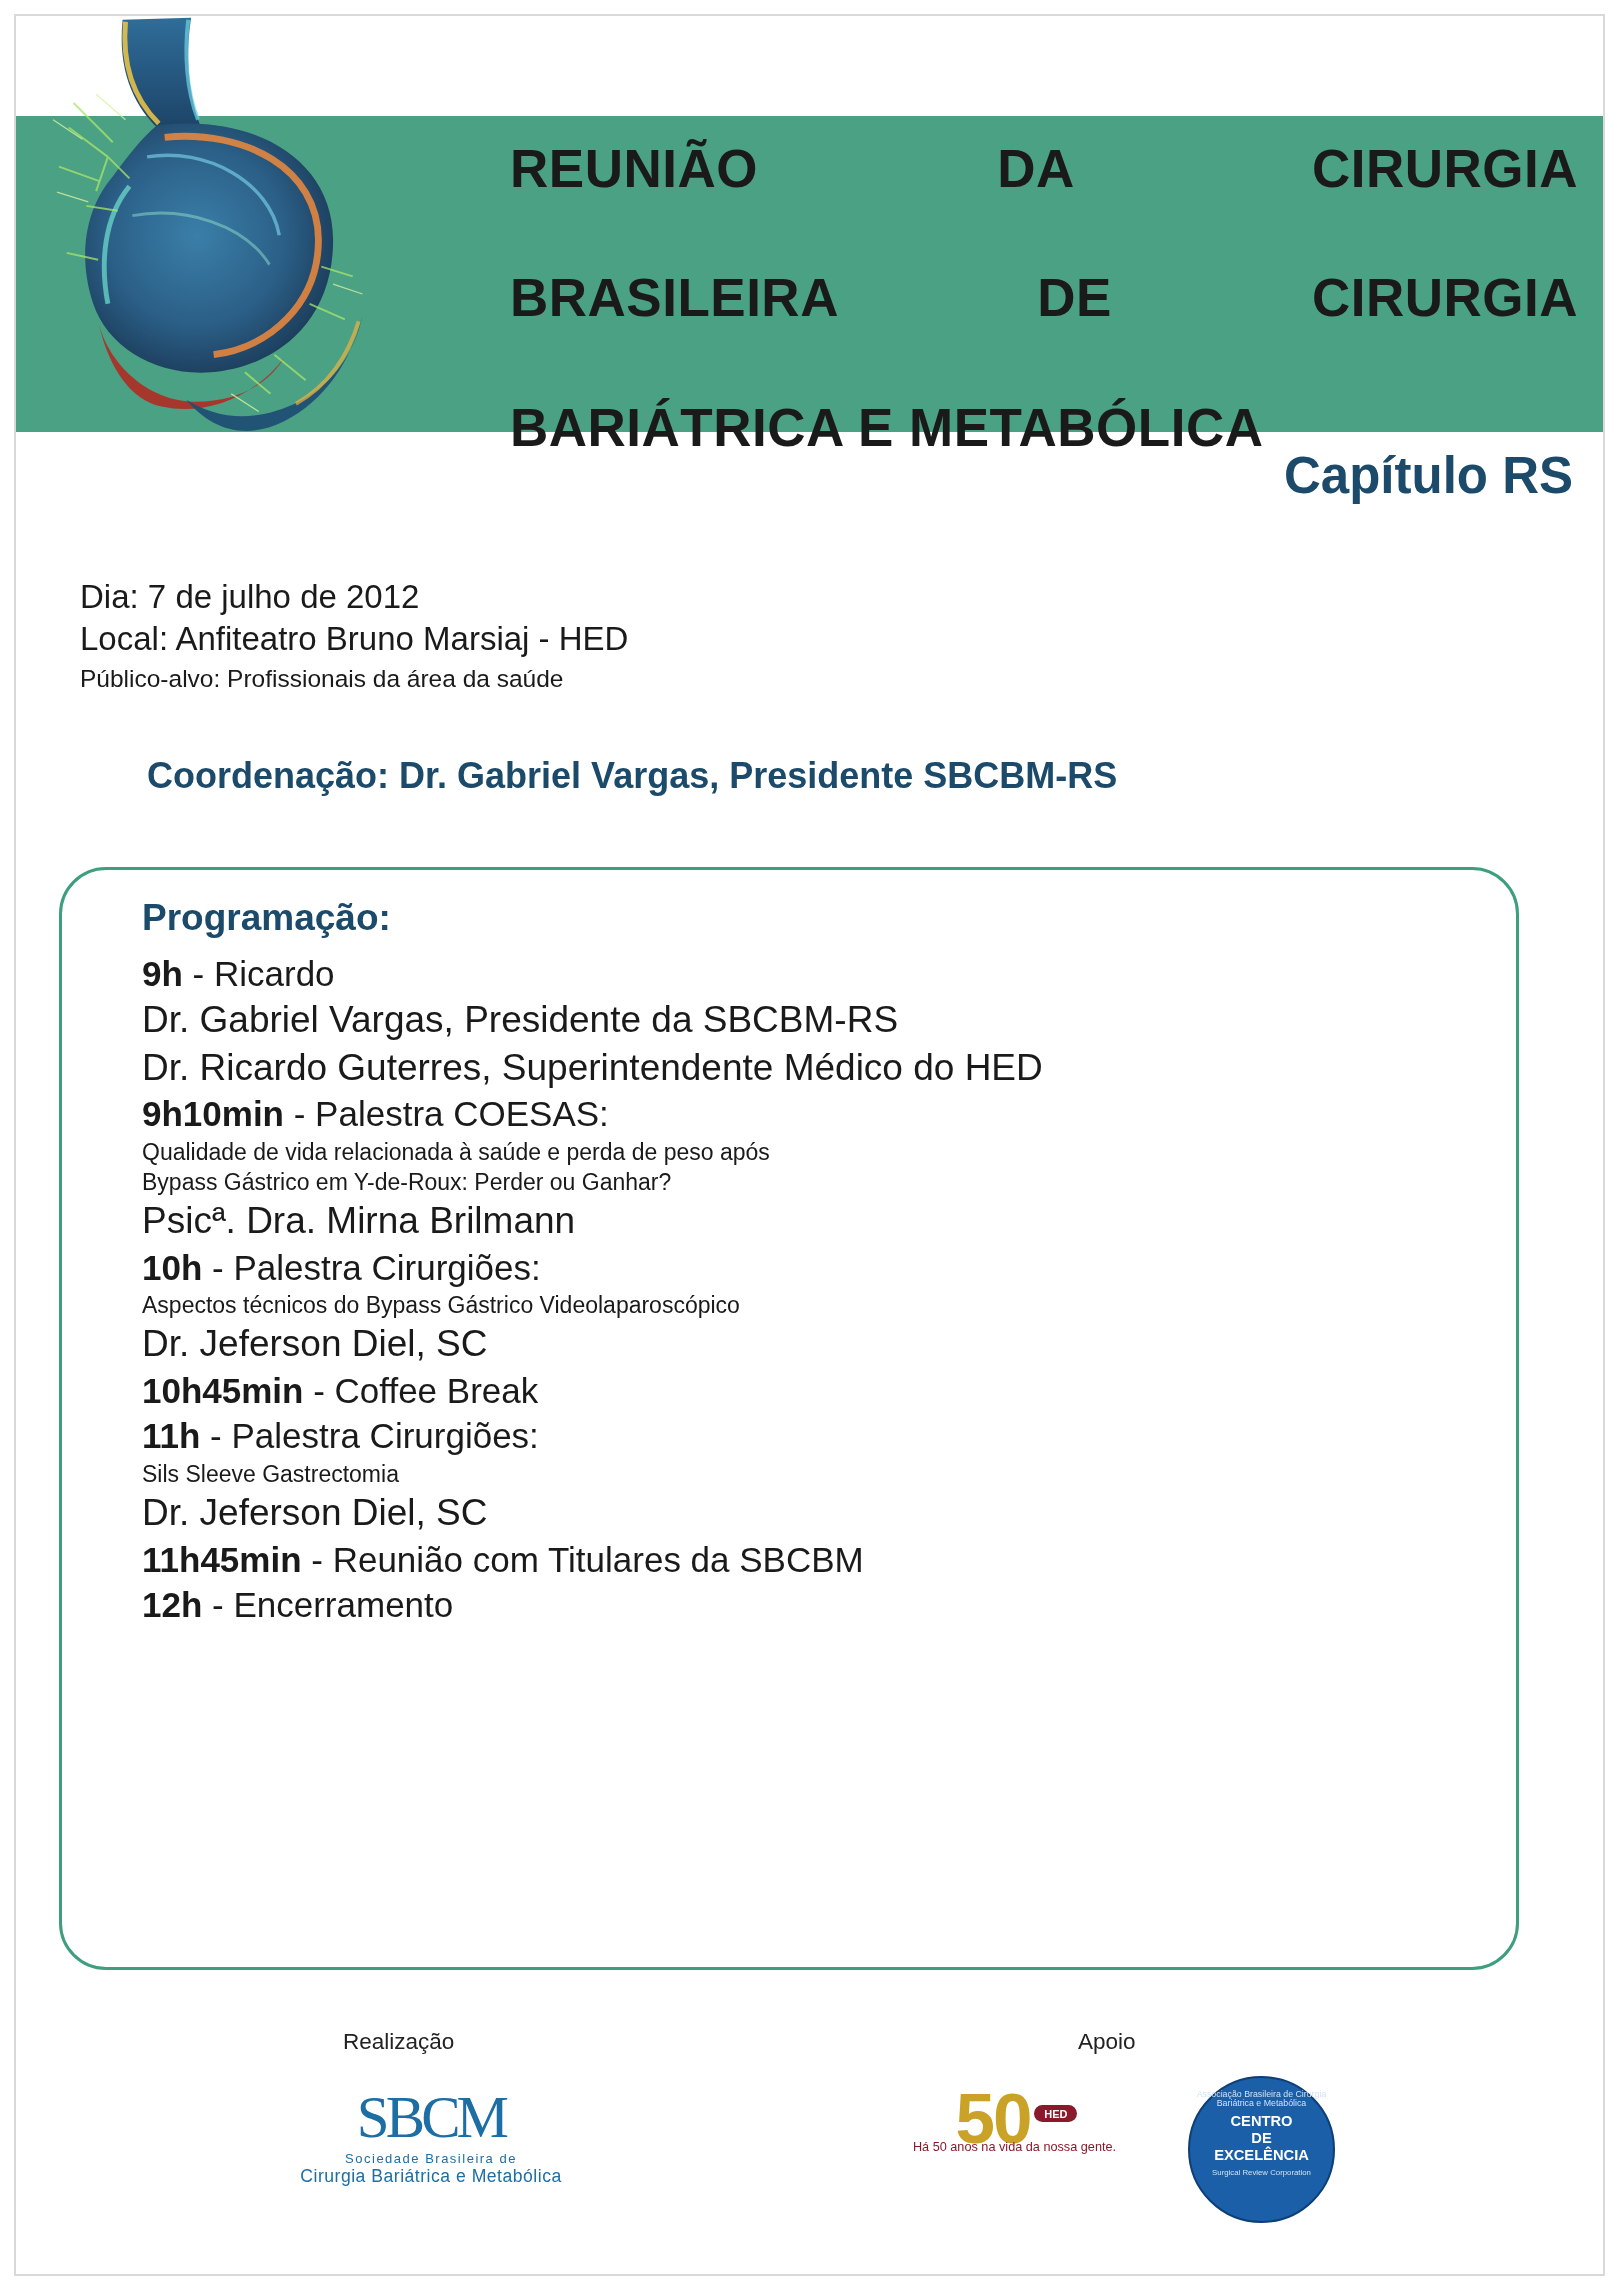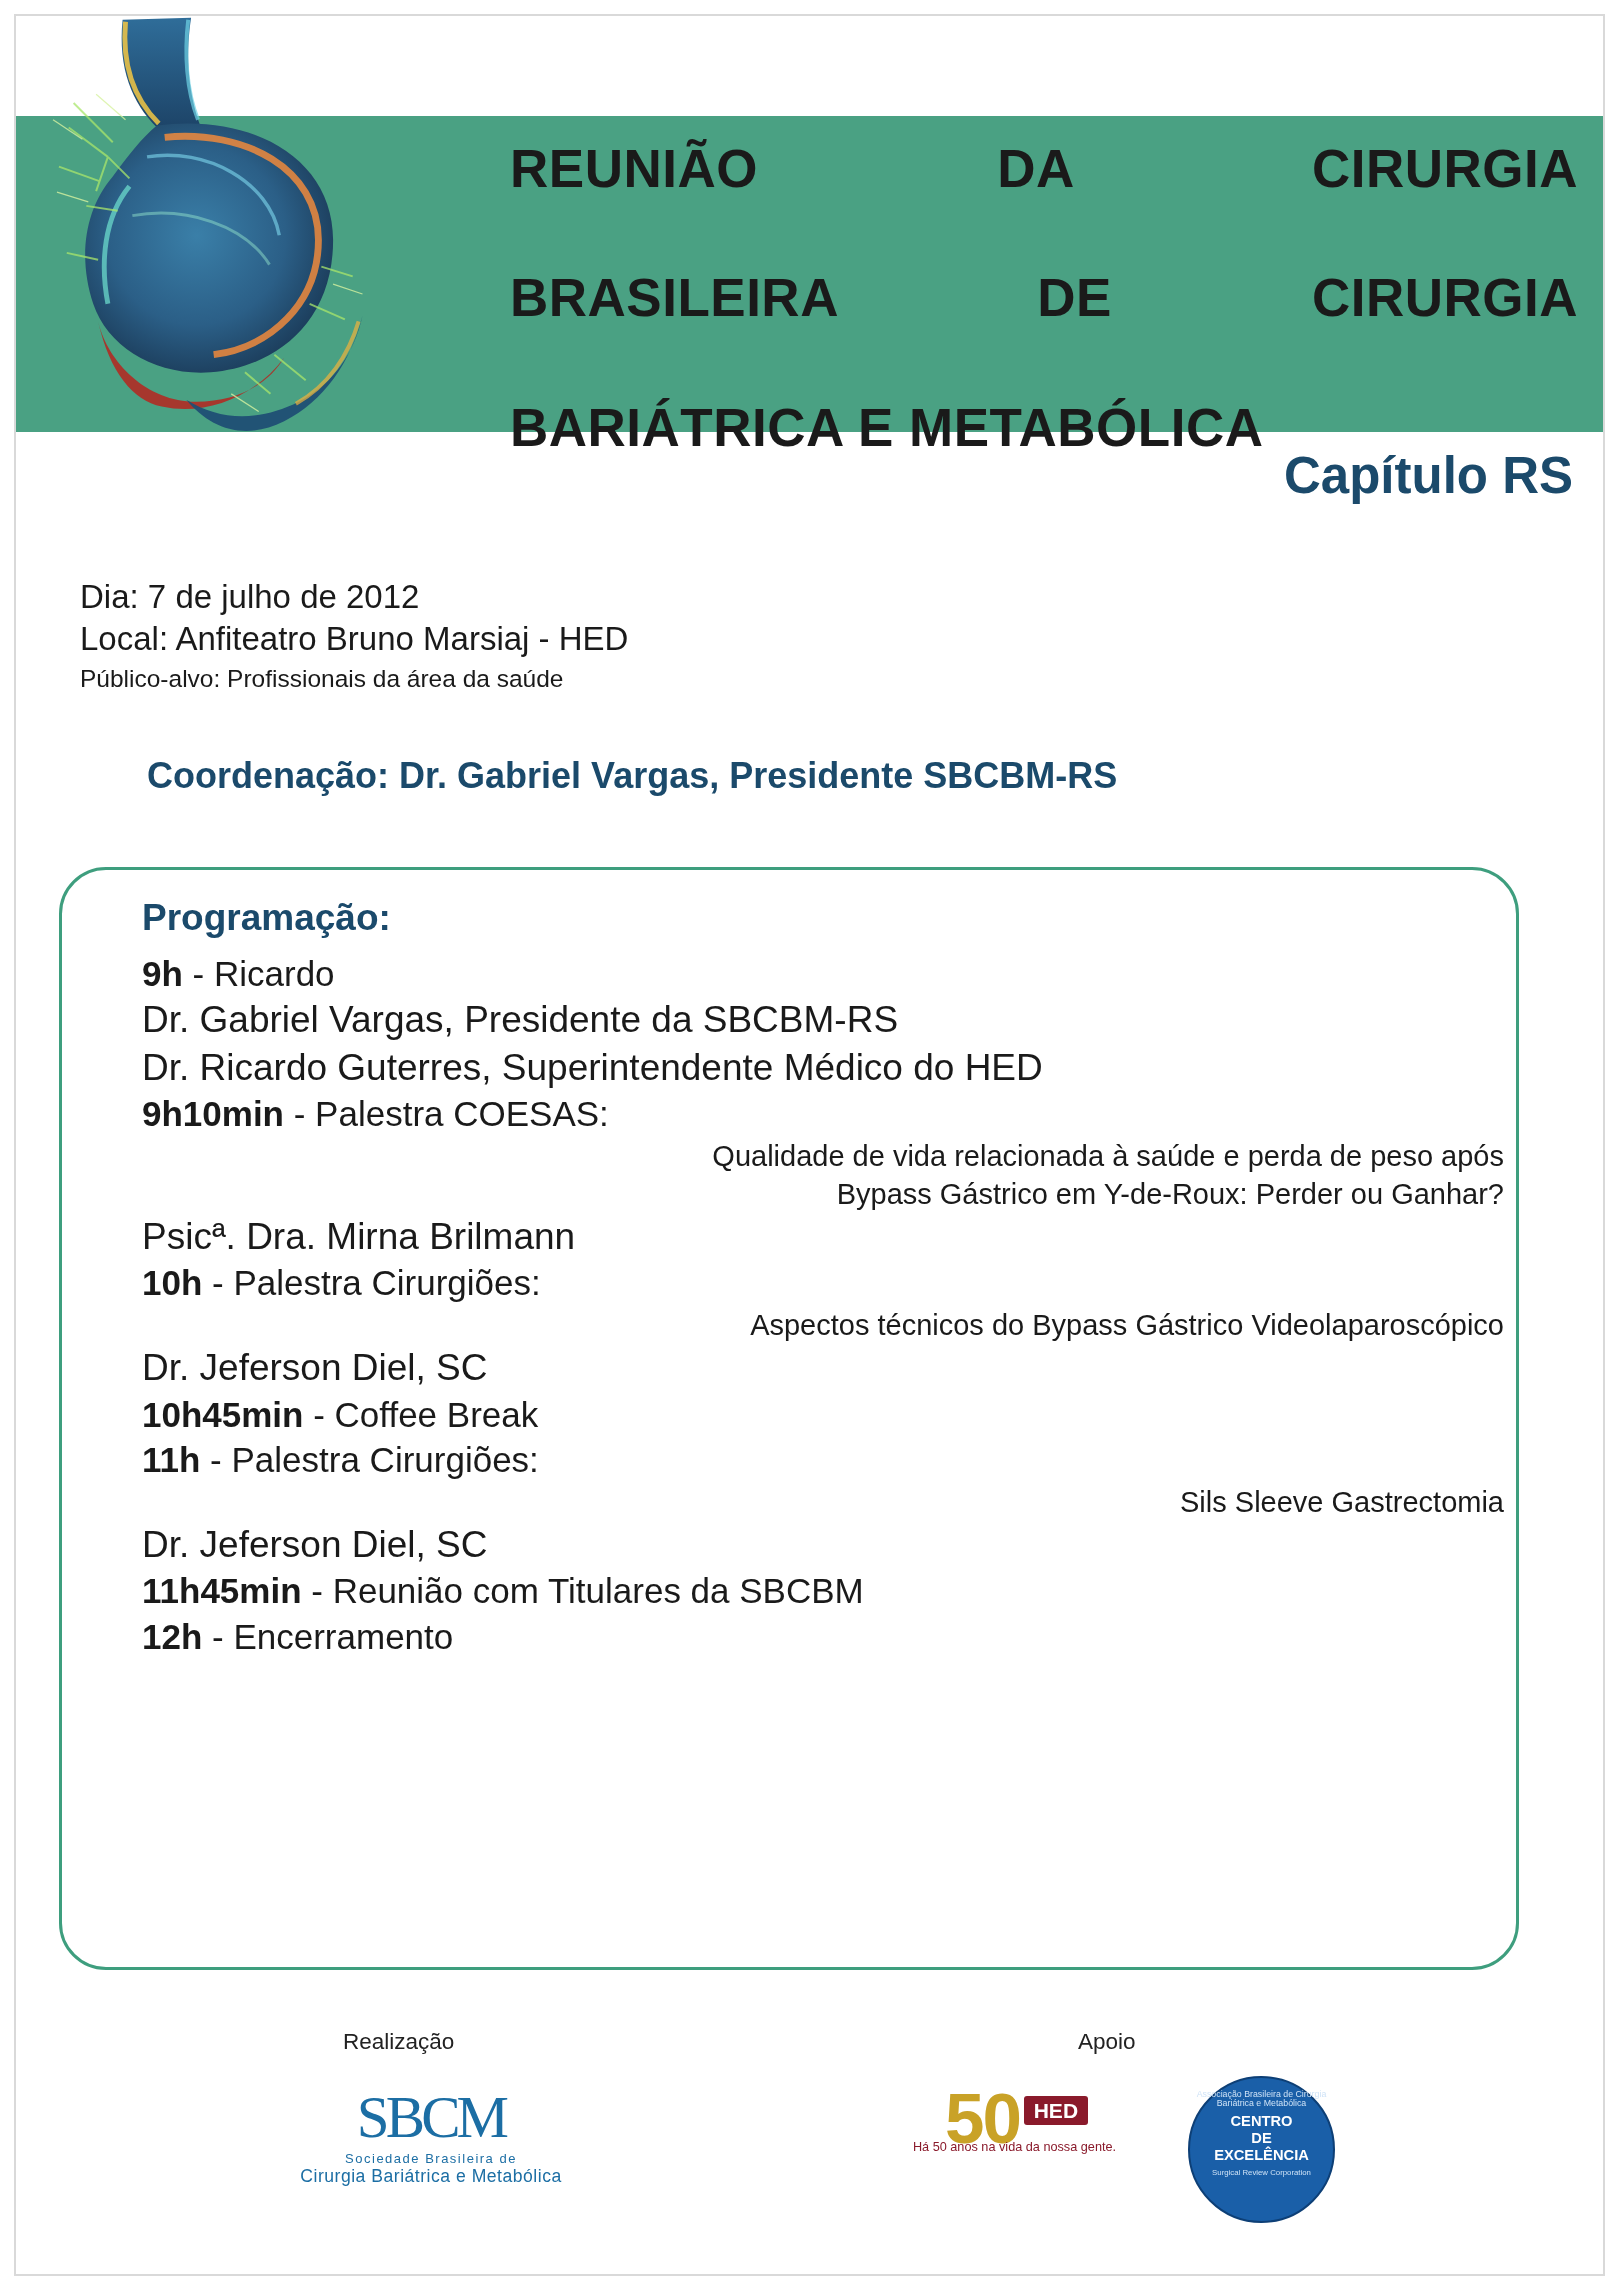--- a/index.html
+++ b/index.html
@@ -145,24 +145,23 @@
     color: #1a1a1a;
     line-height: 1.30;
   }
   .prog-main b { font-weight: bold; }
   .prog-sub {
     font-size: 37px;
     color: #1a1a1a;
     line-height: 1.28;
   }
   .prog-detail {
-    font-size: 29px;
+    font-size: 23px;
     color: #1a1a1a;
     line-height: 1.32;
-    text-align: right;
   }
 
   
   .footer-label-1 {
     position: absolute;
     left: 343px;
     top: 2029px;
     font-size: 22.5px;
     color: #222;
   }
@@ -212,24 +211,24 @@
     font-size: 71px;
     font-weight: bold;
     color: #c9a227;
     line-height: 1;
     letter-spacing: -2px;
   }
   .logo-hed .hedbadge {
     display: inline-block;
     background: #8a1a2b;
     color: #fff;
-    font-size: 21px;
+    font-size: 11px;
     font-weight: bold;
     padding: 2.9px 9.8px;
-    border-radius: 3px;
+    border-radius: 10px;
     position: relative;
     top: -25.5px;
     left: 3.9px;
   }
   .logo-hed .slogan {
     font-size: 12.7px;
     color: #8a1a2b;
     margin-top: -13.7px;
   }
 

